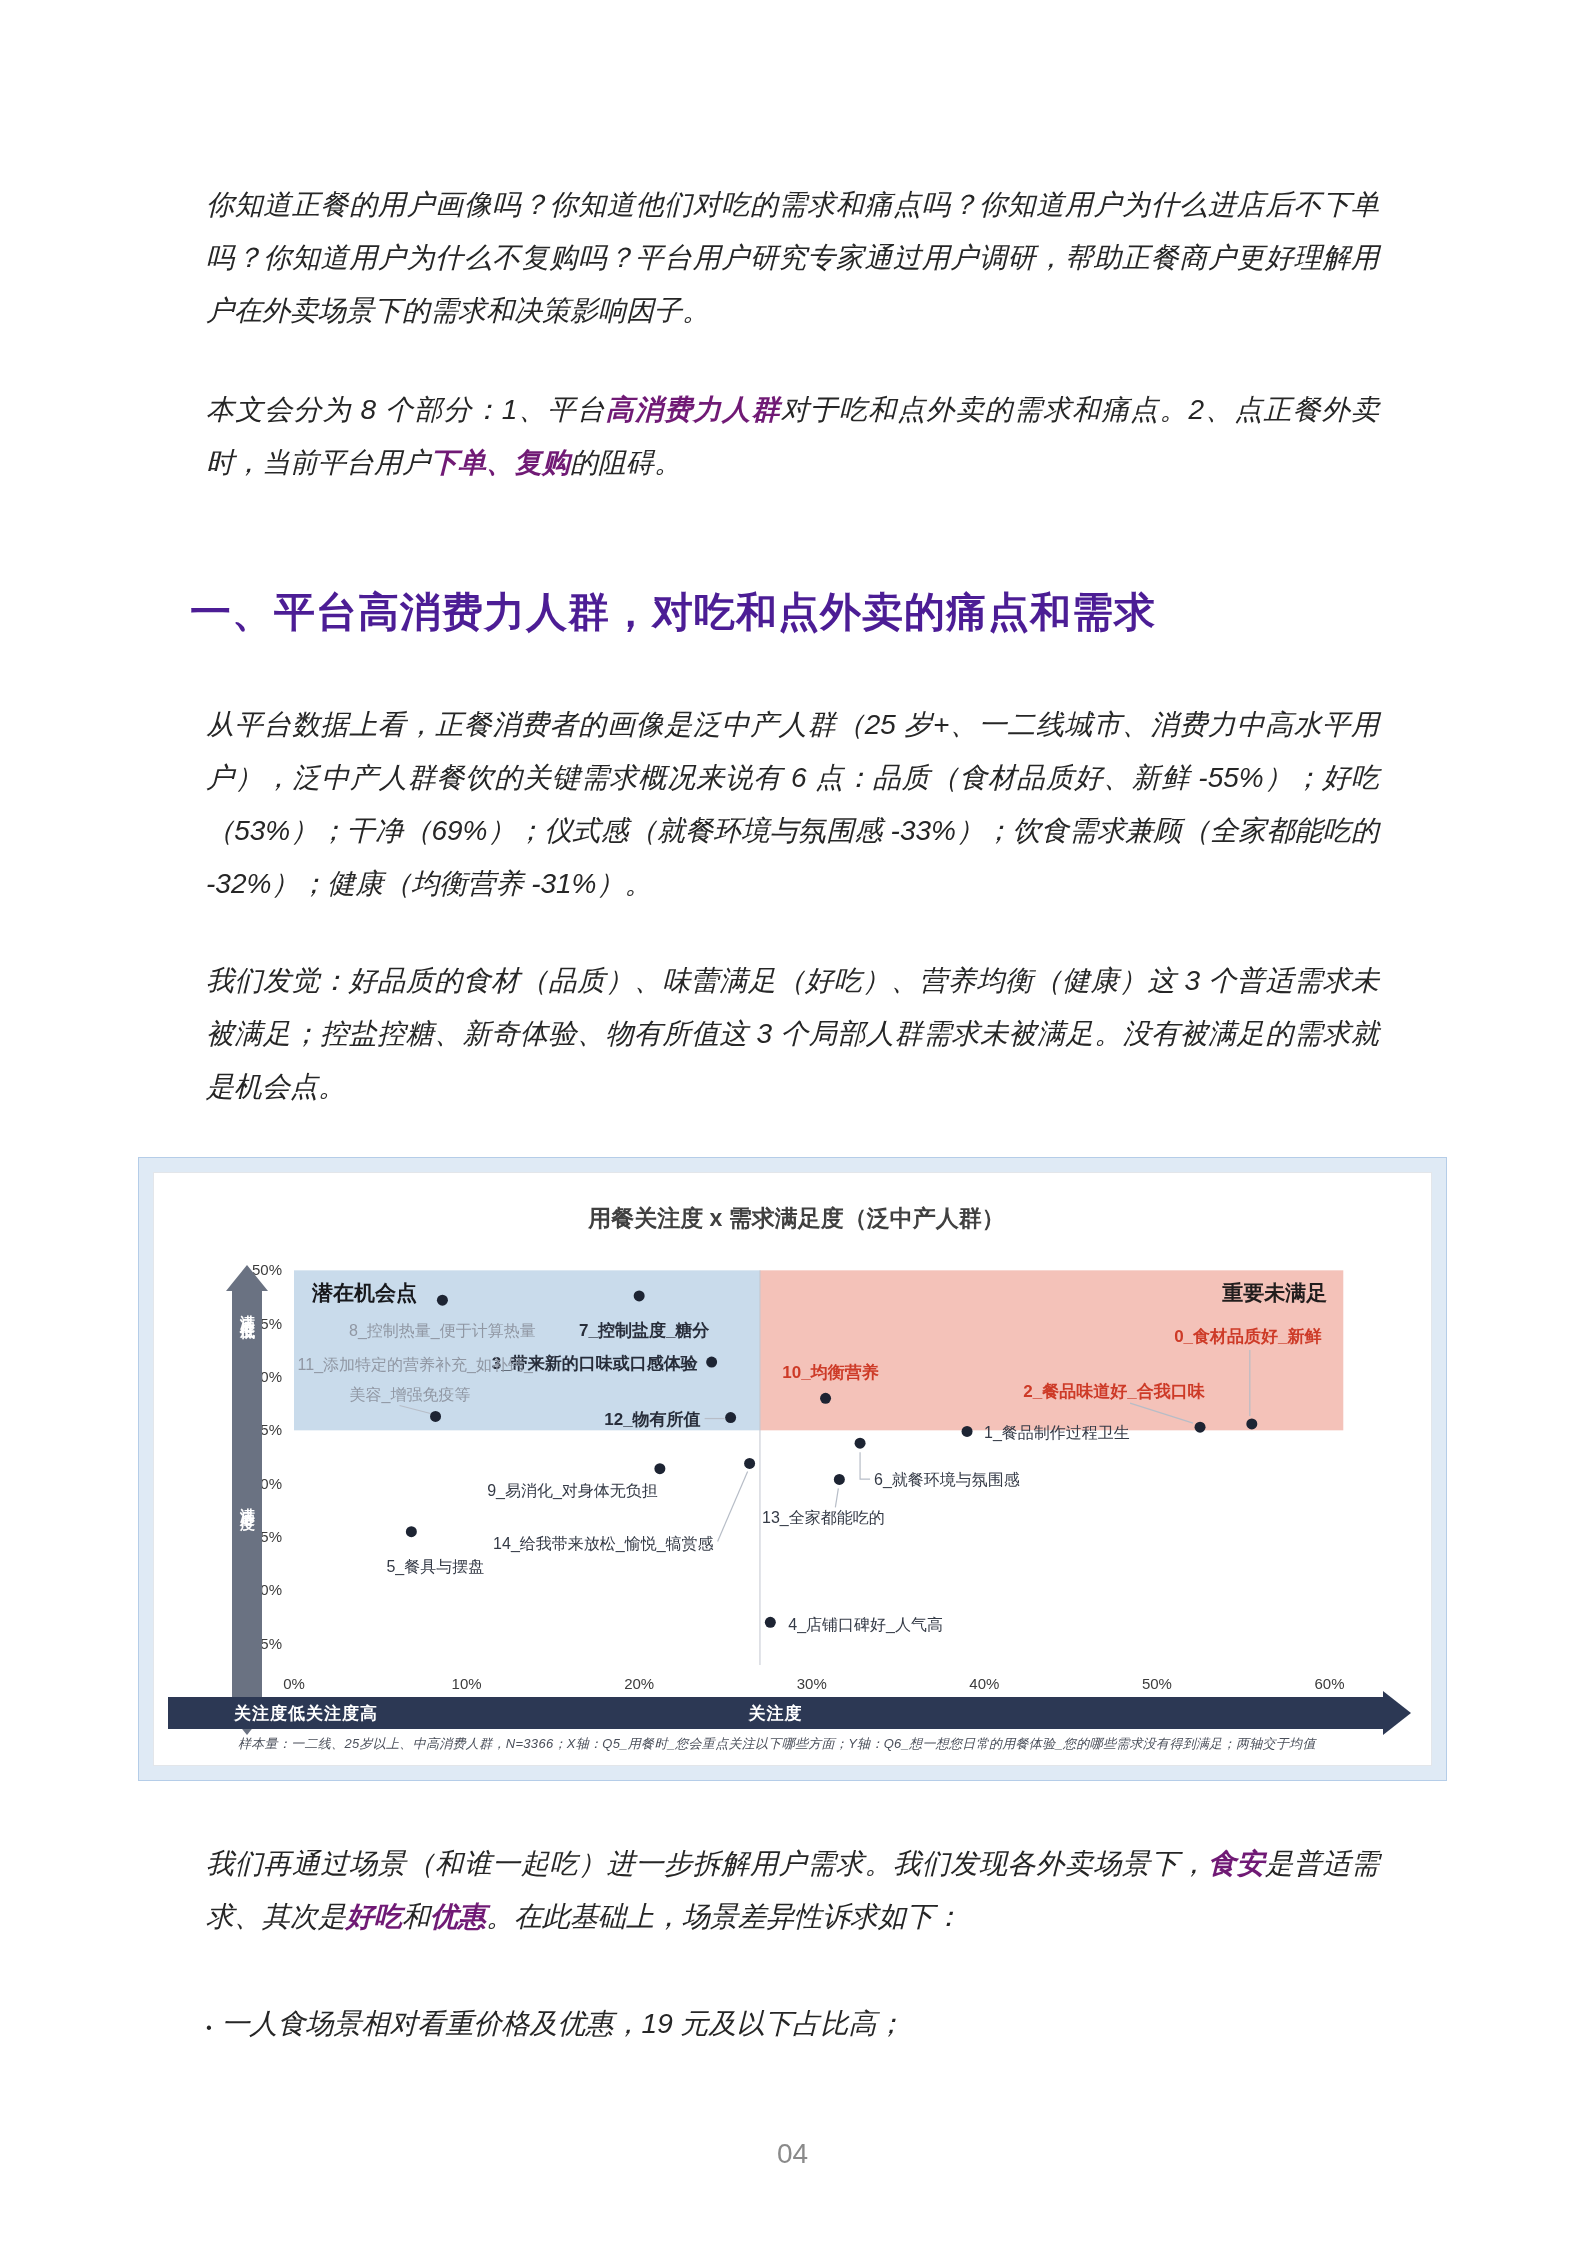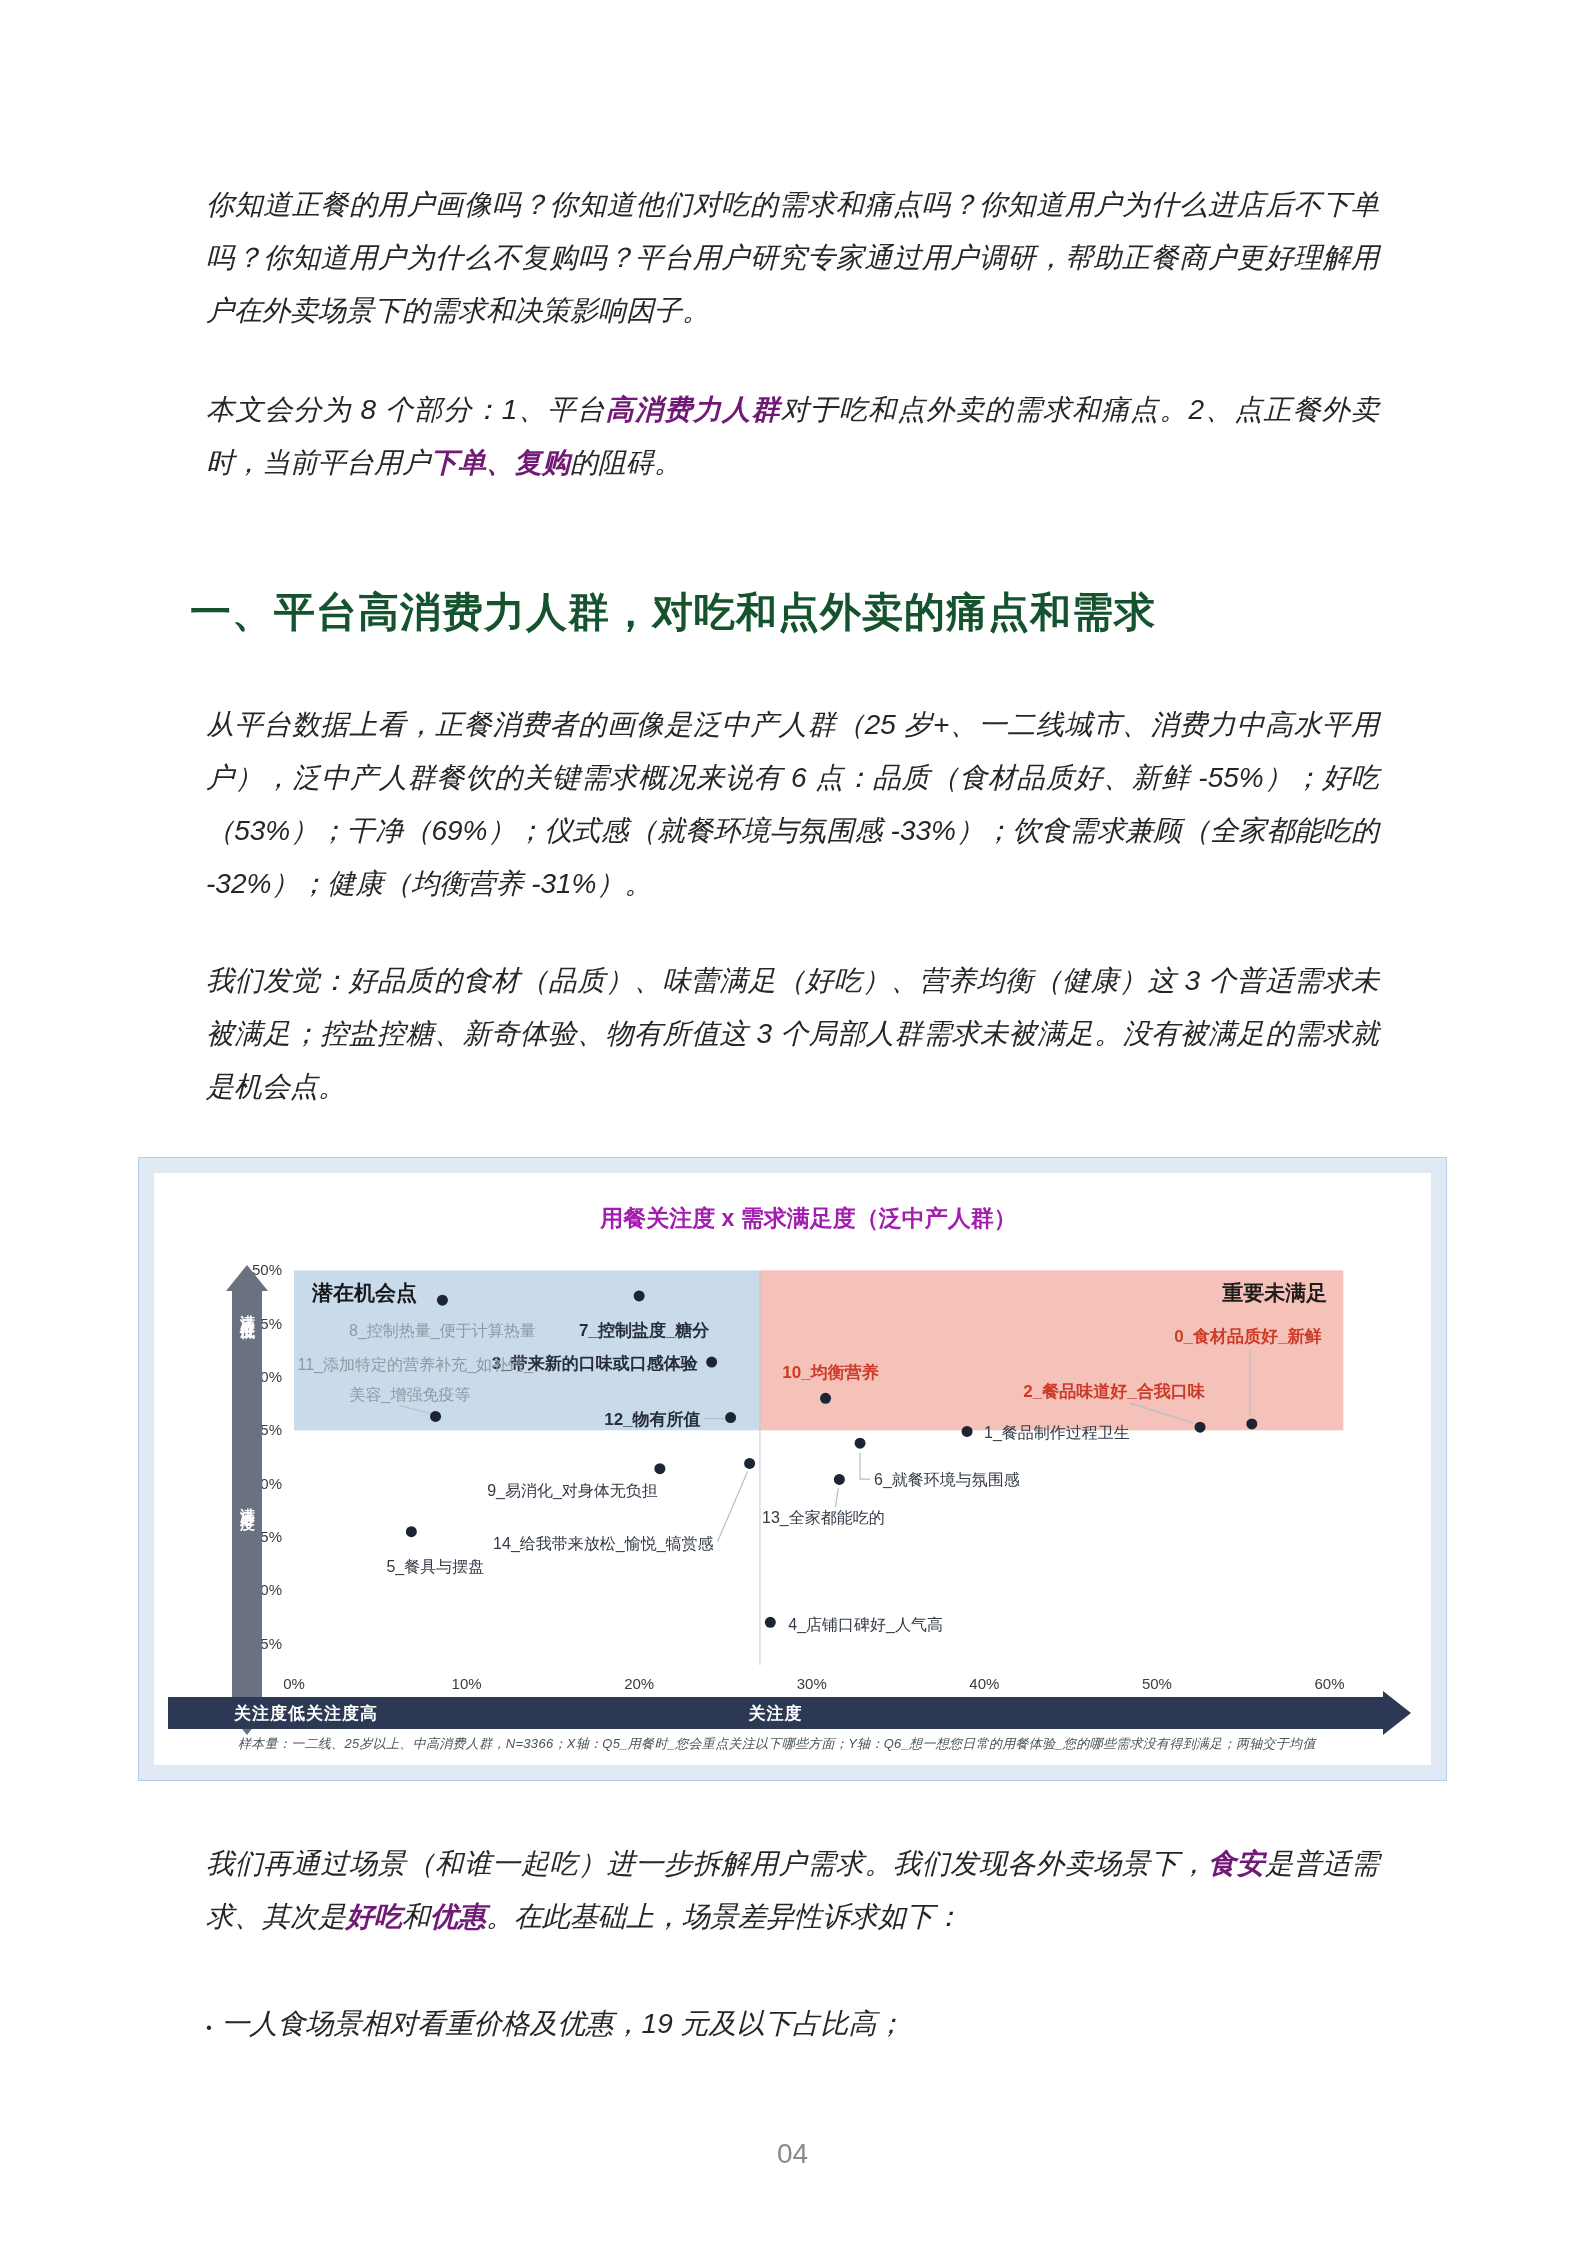--- a/index.html
+++ b/index.html
@@ -3,30 +3,30 @@
 <meta charset="utf-8">
 <style>
   html,body{margin:0;padding:0;}
   body{background:#ffffff;font-family:"Liberation Sans","DejaVu Sans",sans-serif;}
   .page{position:relative;width:1585px;height:2244px;background:#ffffff;overflow:hidden;}
   .content{padding:0 190px;}
   p.body-text{font-size:28px;line-height:53px;margin:16px;color:#262626;text-align:justify;font-style:italic;}
   p.body-text b{font-weight:700;color:#701a75;}
   .p-intro-1{padding-top:162px;}
   .p-intro-2{margin-top:46px !important;}
-  h1.section-heading{margin:92px 0 0 0;font-size:41px;line-height:62px;color:#14532d;font-weight:700;letter-spacing:1px;}
+  h1.section-heading{margin:92px 0 0 0;font-size:41px;line-height:62px;color:#4c1d95;font-weight:700;letter-spacing:1px;}
   .p-sec-1{margin-top:55px !important;}
   .p-sec-2{margin-top:44px !important;}
   .p-after{margin-top:56px !important;}
   .bullet-line{margin-top:54px !important;display:flex;align-items:baseline;}
   .bullet-marker{font-size:16px;margin-right:10px;color:#262626;}
   
   .chart-wrapper{margin:44px -52px 0;background:#dfeaf5;border:1px solid #b5cde8;padding:14px;}
   .chart-card{position:relative;background:#ffffff;border:1px solid #e3e6ea;height:592px;}
-  .chart-title{position:absolute;top:30px;left:16px;width:100%;text-align:center;font-size:23px;font-weight:600;color:#a21caf;}
+  .chart-title{position:absolute;top:30px;left:4px;width:100%;text-align:center;font-size:23px;font-weight:600;color:#404040;}
   .plot-svg{position:absolute;left:0;top:84px;width:1279px;height:440px;}
   
   .y-bar{position:absolute;left:78px;top:92px;width:30px;height:470px;}
   .y-bar .tri-up{position:absolute;top:0;left:-6px;width:0;height:0;border-left:21px solid transparent;border-right:21px solid transparent;border-bottom:26px solid #6a7282;}
   .y-bar .tri-down{position:absolute;bottom:0;left:-6px;width:0;height:0;border-left:21px solid transparent;border-right:21px solid transparent;border-top:26px solid #6a7282;}
   .y-bar .bar-body{position:absolute;top:24px;bottom:24px;left:0;width:30px;background:#6a7282;display:flex;flex-direction:column;justify-content:space-between;align-items:center;padding:14px 0;box-sizing:border-box;}
   .y-bar .v-label{writing-mode:vertical-rl;color:#ffffff;font-size:15px;font-weight:600;letter-spacing:3px;}
   
   .x-bar{position:absolute;left:14px;top:524px;height:32px;width:1215px;background:#2c3854;display:flex;align-items:center;box-sizing:border-box;padding:0 16px 0 66px;}
   .x-bar .x-label{color:#ffffff;font-size:17px;font-weight:700;letter-spacing:1px;}

